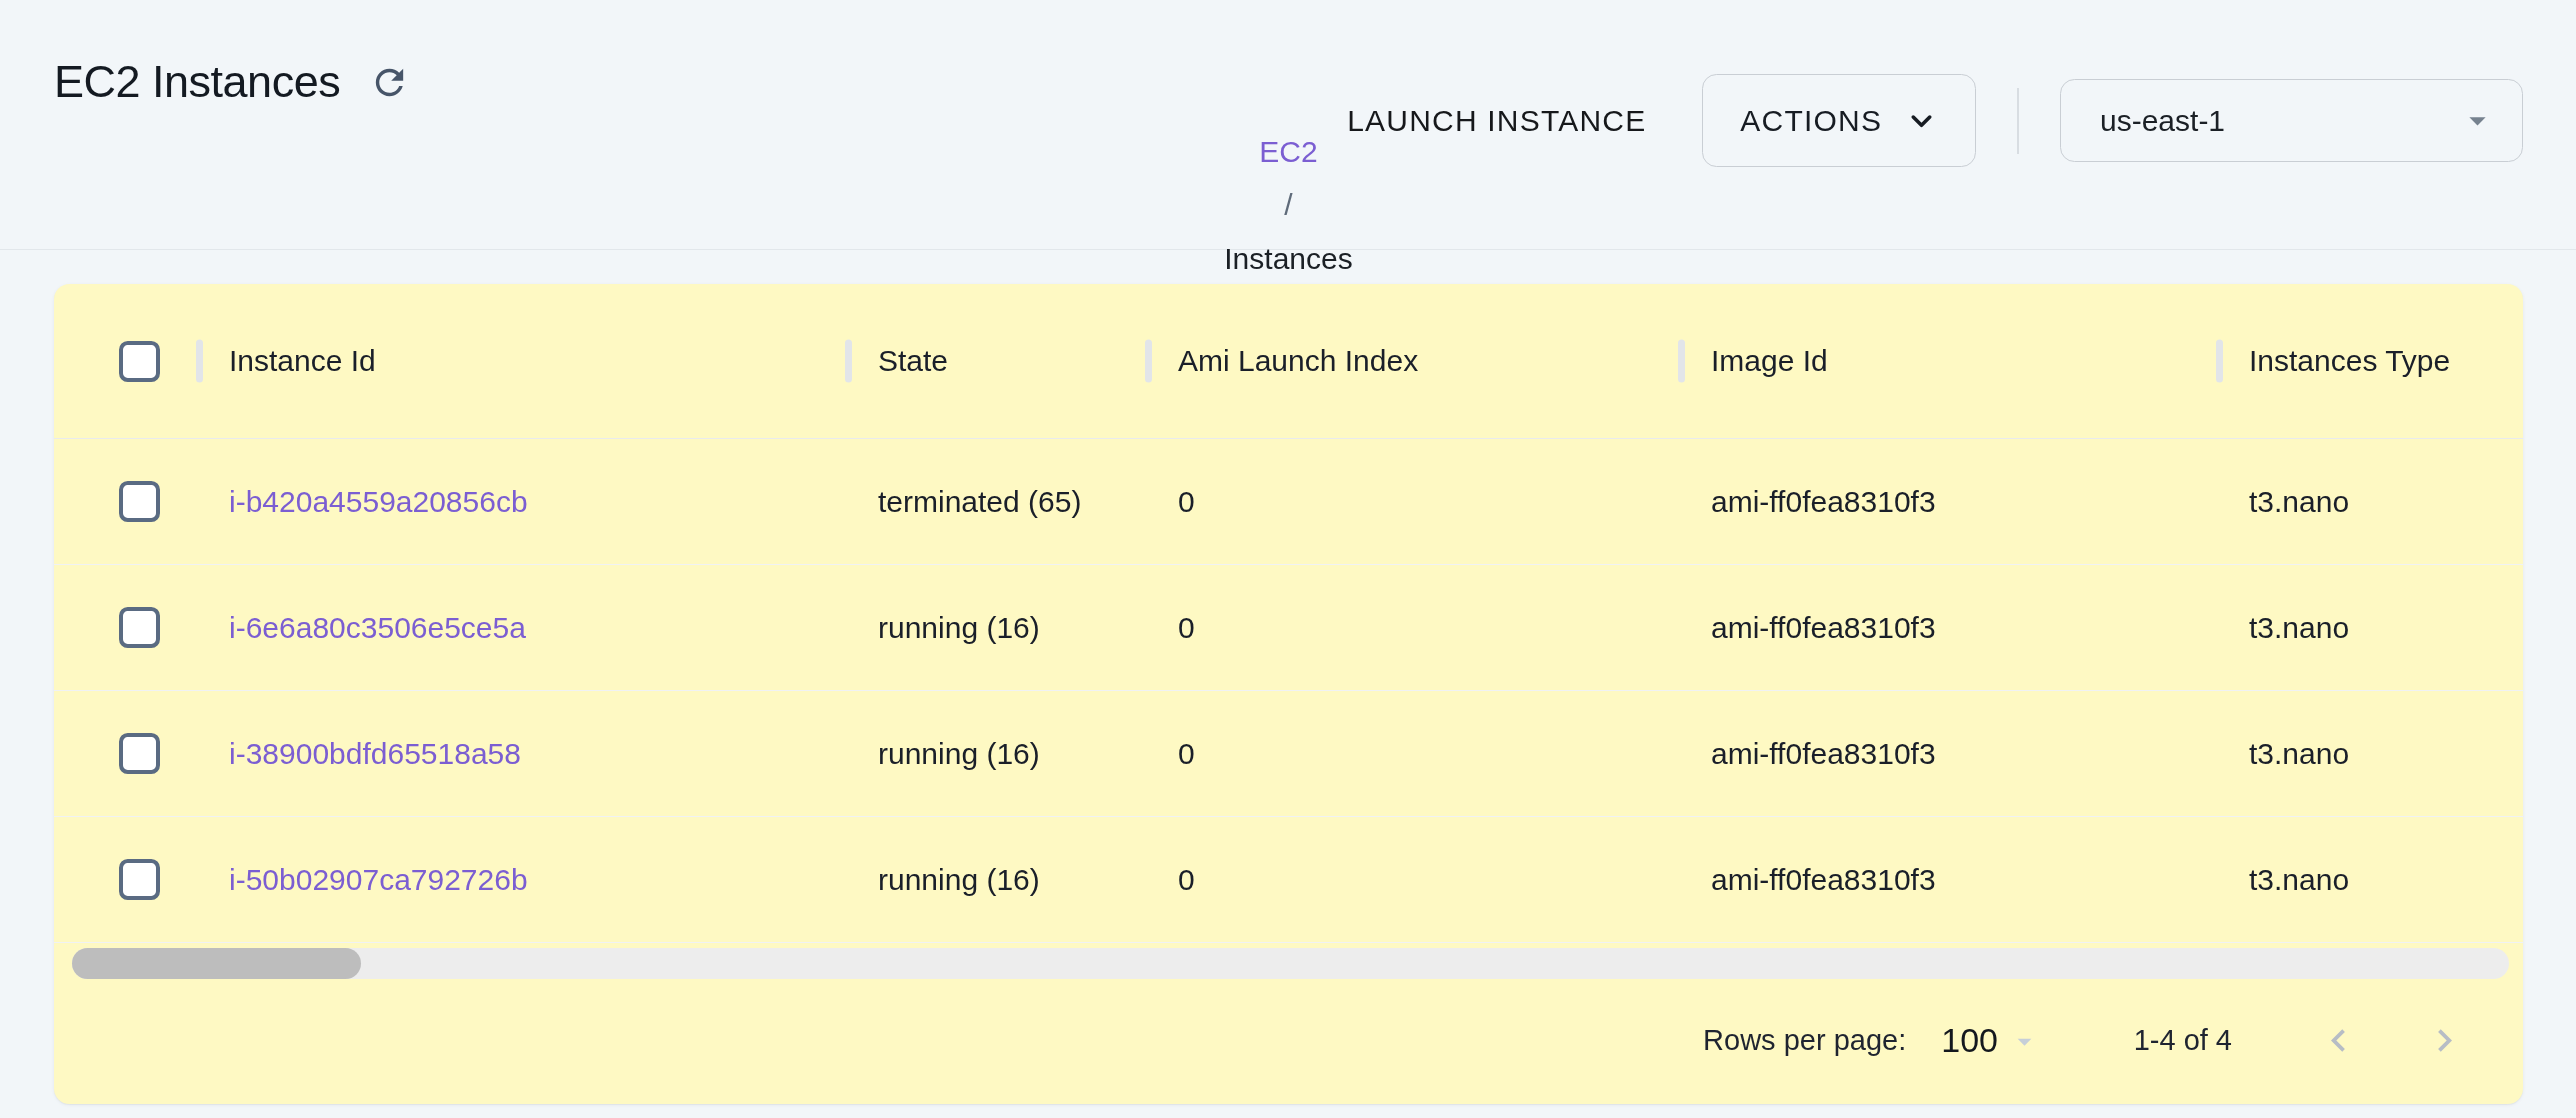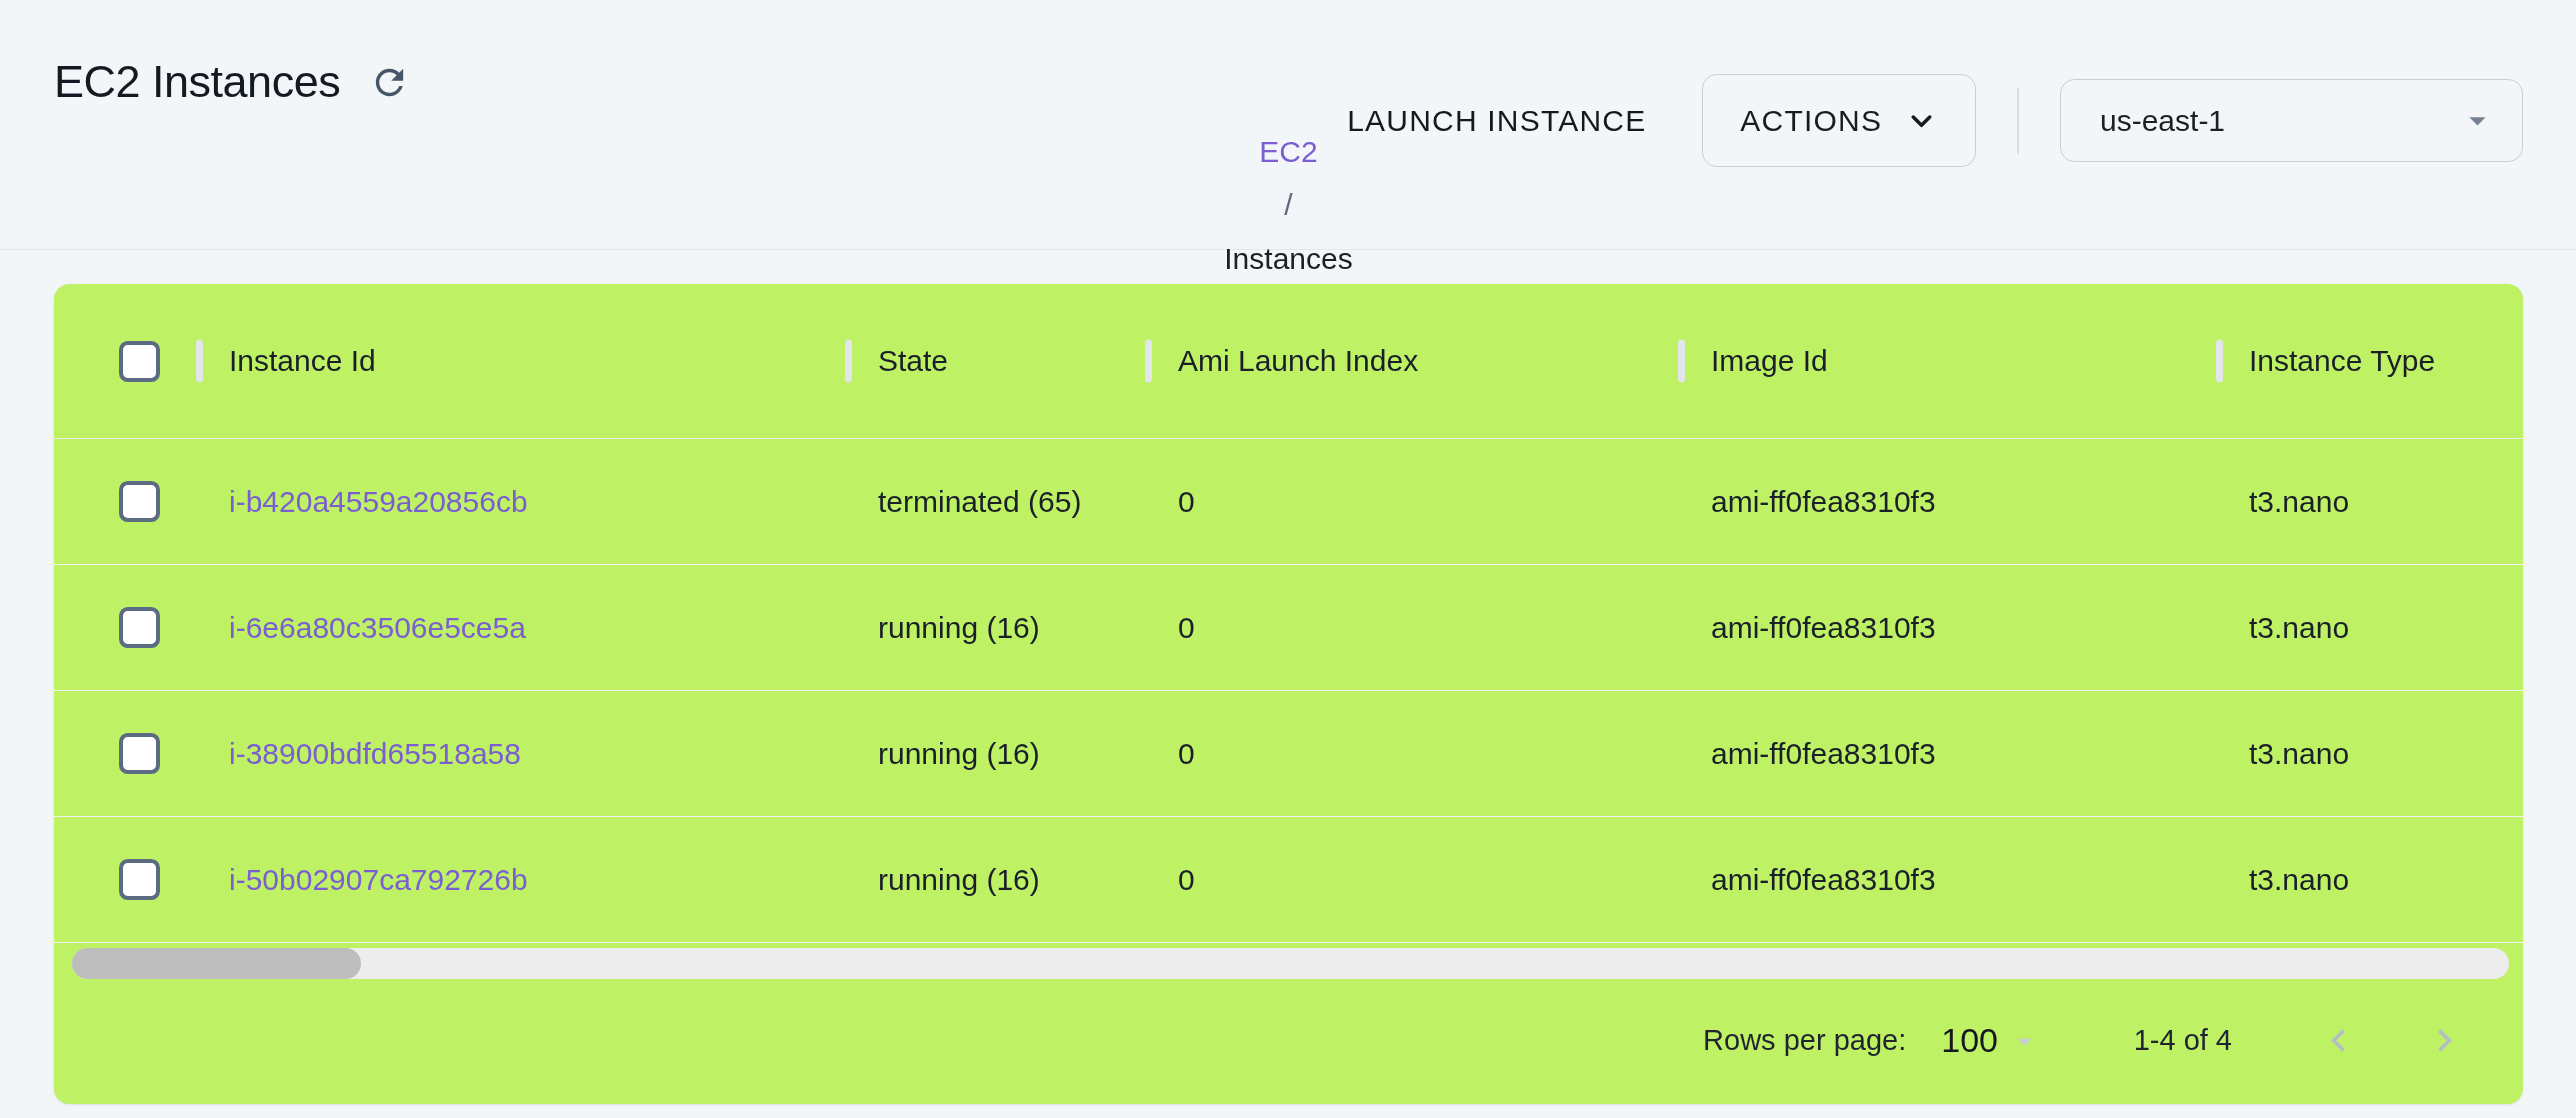--- a/index.html
+++ b/index.html
@@ -52,21 +52,21 @@
     background:transparent; cursor:pointer;
     display:flex; align-items:center; justify-content:space-between;
     padding:0 25px 0 39px; font-size:30px; color:#1b2026;
   }
   .region-select svg { width:39px; height:39px; }
 
   
   .card {
     margin:34px 53px 0 54px;
     height:820px;
-    background:#bef264;
+    background:#fef9c3;
     border-radius:15.5px;
     box-shadow:0 1px 3.9px rgba(20,30,45,0.06), 0 1px 1px rgba(20,30,45,0.04);
     position:relative;
     overflow:hidden;
   }
   .grid-row {
     display:grid;
     grid-template-columns:145px 649px 300px 533px 538px 1fr;
     align-items:center;
   }
@@ -178,21 +178,21 @@
     <div class="th">
       <span class="col-sep"></span>
       <span>Ami Launch Index</span>
     </div>
     <div class="th">
       <span class="col-sep"></span>
       <span>Image Id</span>
     </div>
     <div class="th">
       <span class="col-sep"></span>
-      <span>Instance Type</span>
+      <span>Instances Type</span>
     </div>
   </div>
 
   <div class="grid-row trow">
     <div class="cb-cell">
         <span class="checkbox"></span>
       </div>
     <div class="td"><a>i-b420a4559a20856cb</a></div>
     <div class="td">terminated (65)</div>
     <div class="td">0</div>

